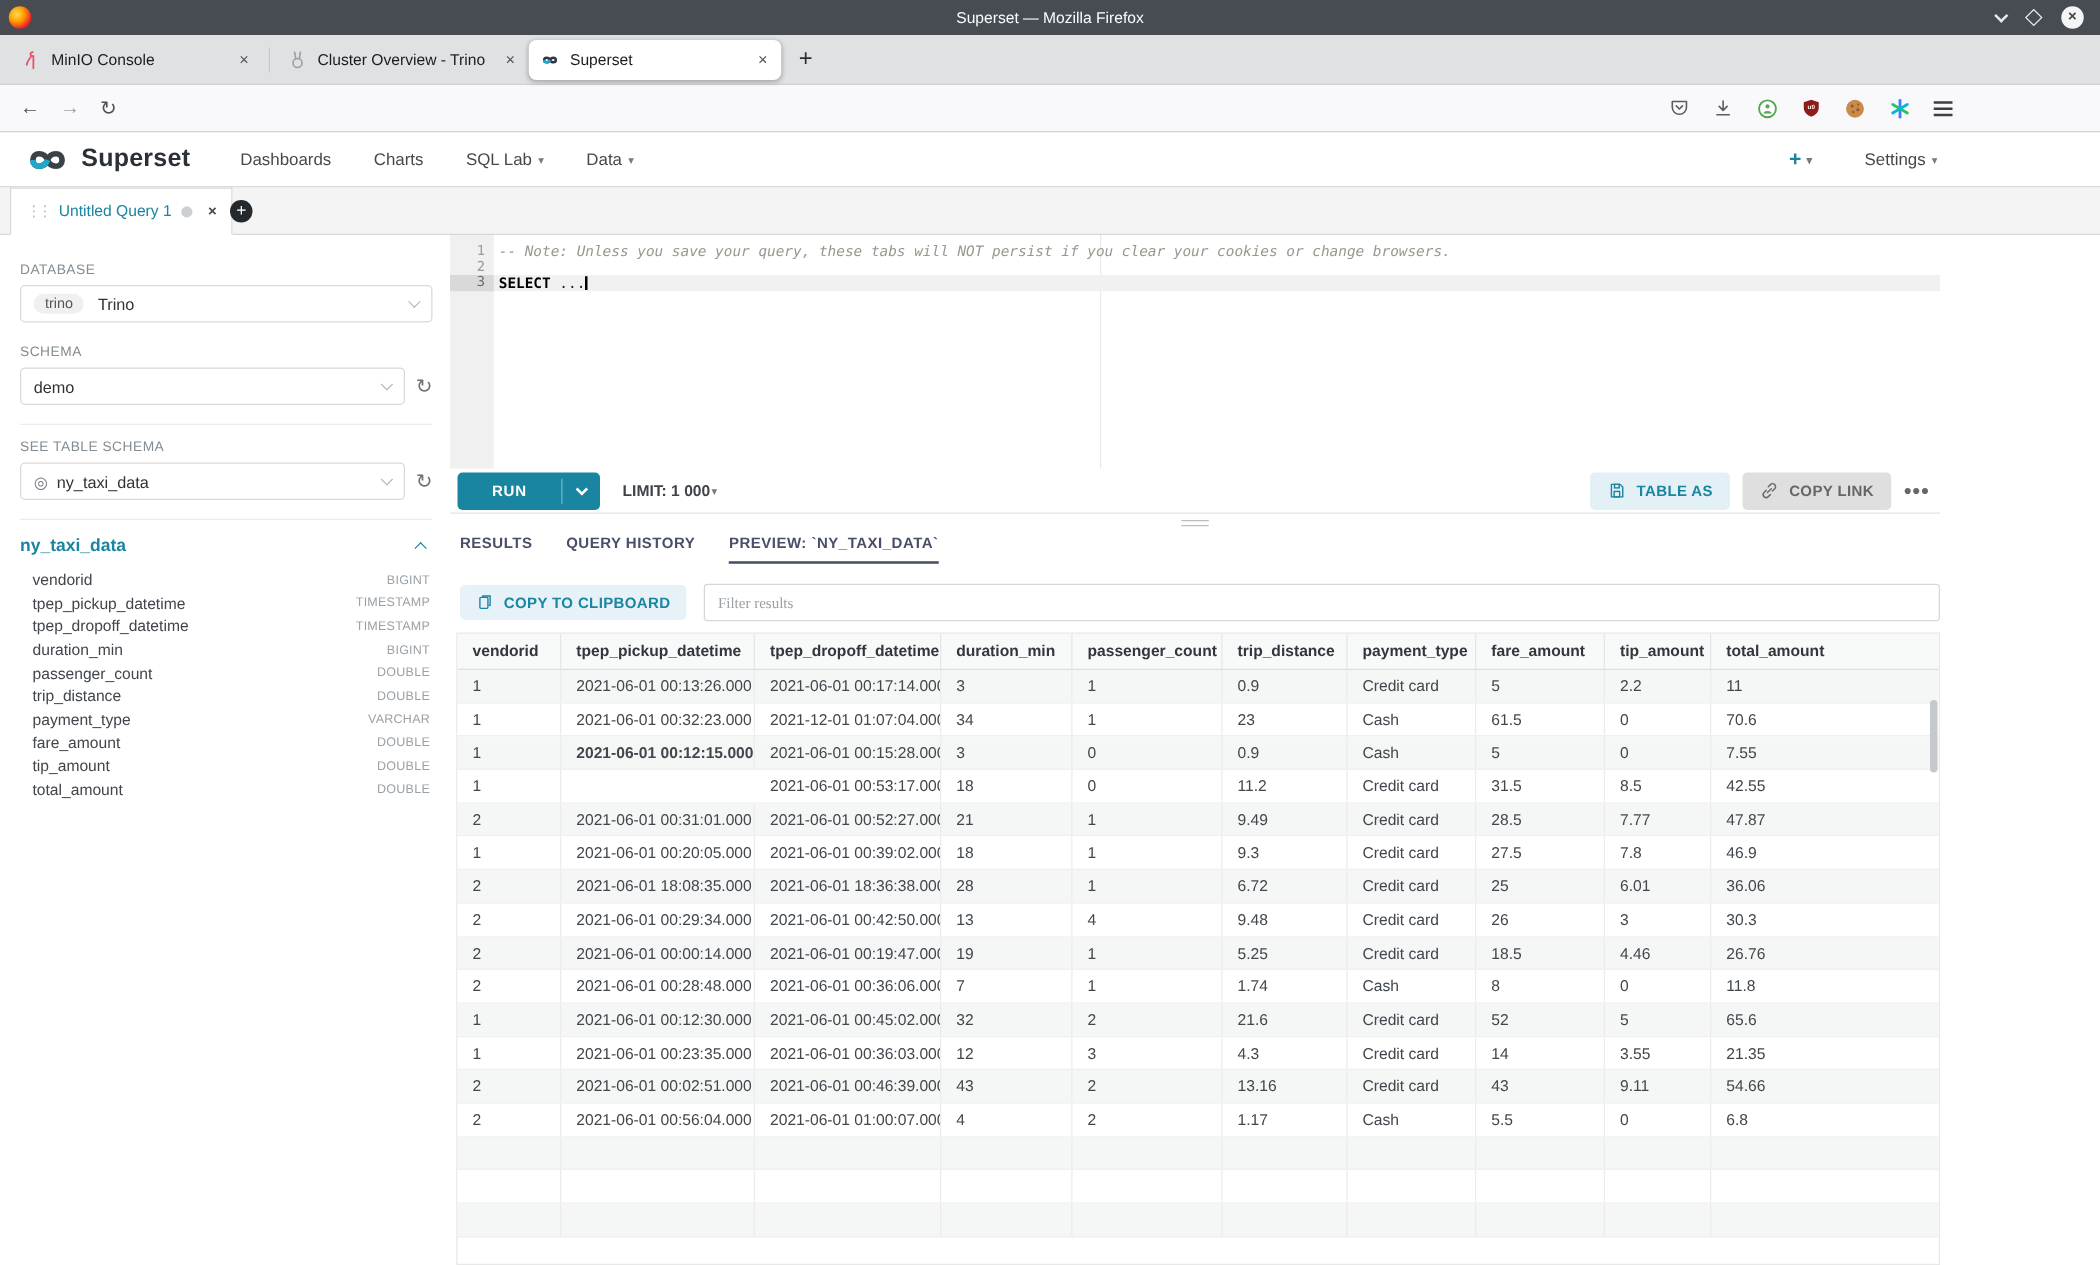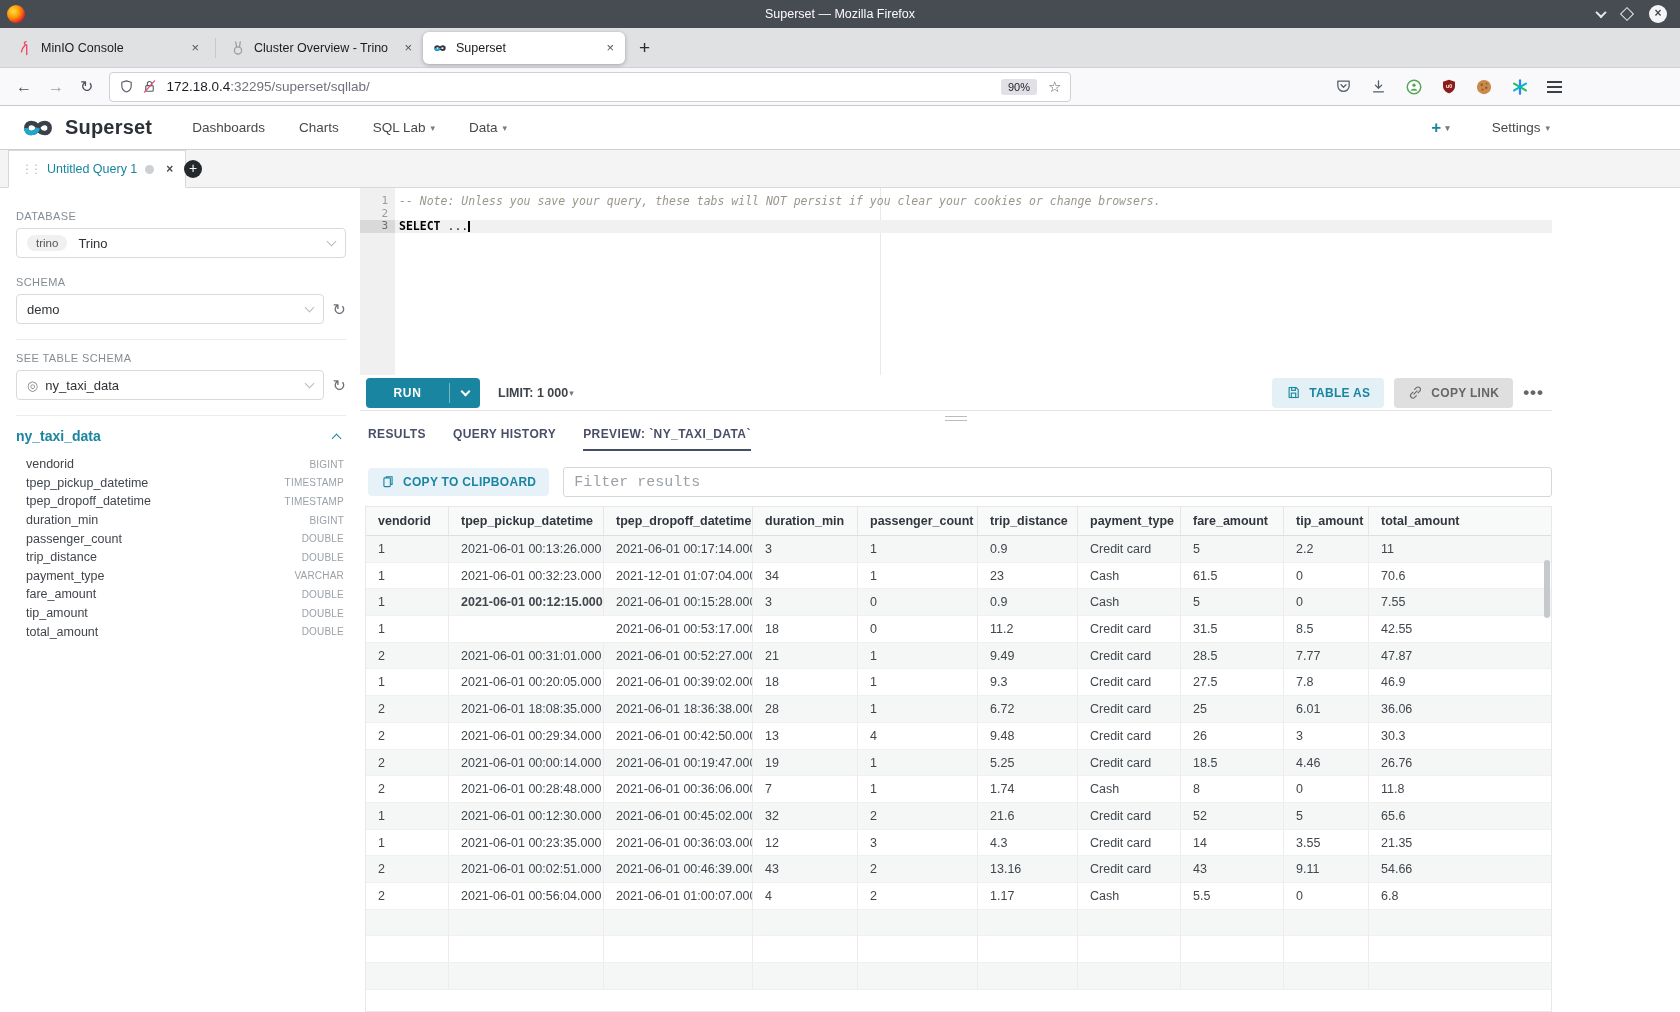--- a/index.html
+++ b/index.html
@@ -142,22 +142,22 @@
     border-top:1.5px solid #bdbdbd; border-bottom:1.5px solid #bdbdbd; }
   .south-tabs { display:flex; gap:27px; padding-left:8px; }
   .stab { font-size:12px; font-weight:bold; color:#4a4f68; letter-spacing:.4px;
     padding-bottom:10px; position:relative; }
   .stab.active::after { content:""; position:absolute; left:0; right:0; bottom:0; height:2px;
     background:#454e65; }
   .actions-row { display:flex; align-items:center; margin:16px 0 0 8px; }
   .copyclip-btn { height:28px; background:#e7f2f8; border-radius:4px; color:#1985a0; font-weight:bold;
     font-size:12px; letter-spacing:.3px; display:flex; align-items:center; gap:8px; padding:0 13px; }
   .filter-input { flex:1; height:30px; margin-left:14px; border:1px solid #d5d8da; border-radius:3px;
-    font-size:15px; color:#41464c; padding-left:10px; outline:none;
-    font-family:Liberation Mono, monospace; }
+    font-size:12px; color:#41464c; padding-left:10px; outline:none;
+    font-family:Liberation Serif, serif; }
   .filter-input::placeholder { color:#9ba1a6; }
   .rows-count { font-size:12.5px; color:#41464c; margin:11px 0 0 8px; }
 
   
   .rtable { margin:9px 0 0 5px; width:1187px; border:1px solid #e8e8e8; overflow:hidden; flex:1; }
   .thead { display:flex; background:#f8f9f9; border-bottom:1px solid #dedede; }
   .th { height:28px; line-height:28px; font-size:12.5px; font-weight:bold; color:#32373d;
     padding:0 0 0 12px; border-right:1px solid #e6e6e6; white-space:nowrap; overflow:hidden; }
   .th:last-child { border-right:none; }
   .tr { display:flex; height:26.7px; border-bottom:1px solid #f0f0f0; background:#fff; }
@@ -208,33 +208,20 @@
     <span class="btab-title">Superset</span>
     <span class="tclose">×</span>
   </div>
   <div class="newtab-btn">+</div>
 </div>
 
 <div class="urlrow">
   <div class="navbtn">←</div>
   <div class="navbtn fwd">→</div>
   <div class="navbtn">↻</div>
-  <div class="urlbar">
-    <svg width="15" height="15" viewBox="0 0 24 24">
-      <path class="ic-stroke" d="M12 3 l7.5 2.2 v6 c0 5-3.8 8.2-7.5 9.6 C8.3 19.4 4.5 16.2 4.5 11.2 v-6 Z"></path>
-    </svg>
-    <svg width="15" height="15" viewBox="0 0 24 24" style="margin-left:8px">
-      <rect class="ic-stroke" x="6" y="10.5" width="12" height="9" rx="1.5"></rect>
-      <path class="ic-stroke" d="M8.5 10.5 v-3 a3.5 3.5 0 0 1 7 0 v3"></path>
-      <line x1="4" y1="21" x2="20" y2="3" stroke="#e64c72" stroke-width="2.2" stroke-linecap="round"></line>
-    </svg>
-    <span class="url-text"><span class="url-host">172.18.0.4</span><span class="url-path">:32295/superset/sqllab/</span></span>
-    <span class="zoom-pill">90%</span>
-    <span class="star">☆</span>
-  </div>
   <div class="tool-icons">
     <svg width="17" height="17" viewBox="0 0 24 24">
       <path class="ic-stroke" d="M4 4.5 h16 v6.5 a8 8 0 0 1 -16 0 Z"></path>
       <path class="ic-stroke" d="M8.5 9.5 l3.5 3.5 3.5-3.5"></path>
     </svg>
     <svg width="17" height="17" viewBox="0 0 24 24">
       <path class="ic-stroke" d="M12 4 v10 M7.5 10 l4.5 4.5 4.5-4.5 M5 19.5 h14"></path>
     </svg>
     <svg width="18" height="18" viewBox="0 0 24 24">
       <circle cx="12" cy="12" r="9" stroke="#57a657" stroke-width="2" fill="#fff"></circle>

